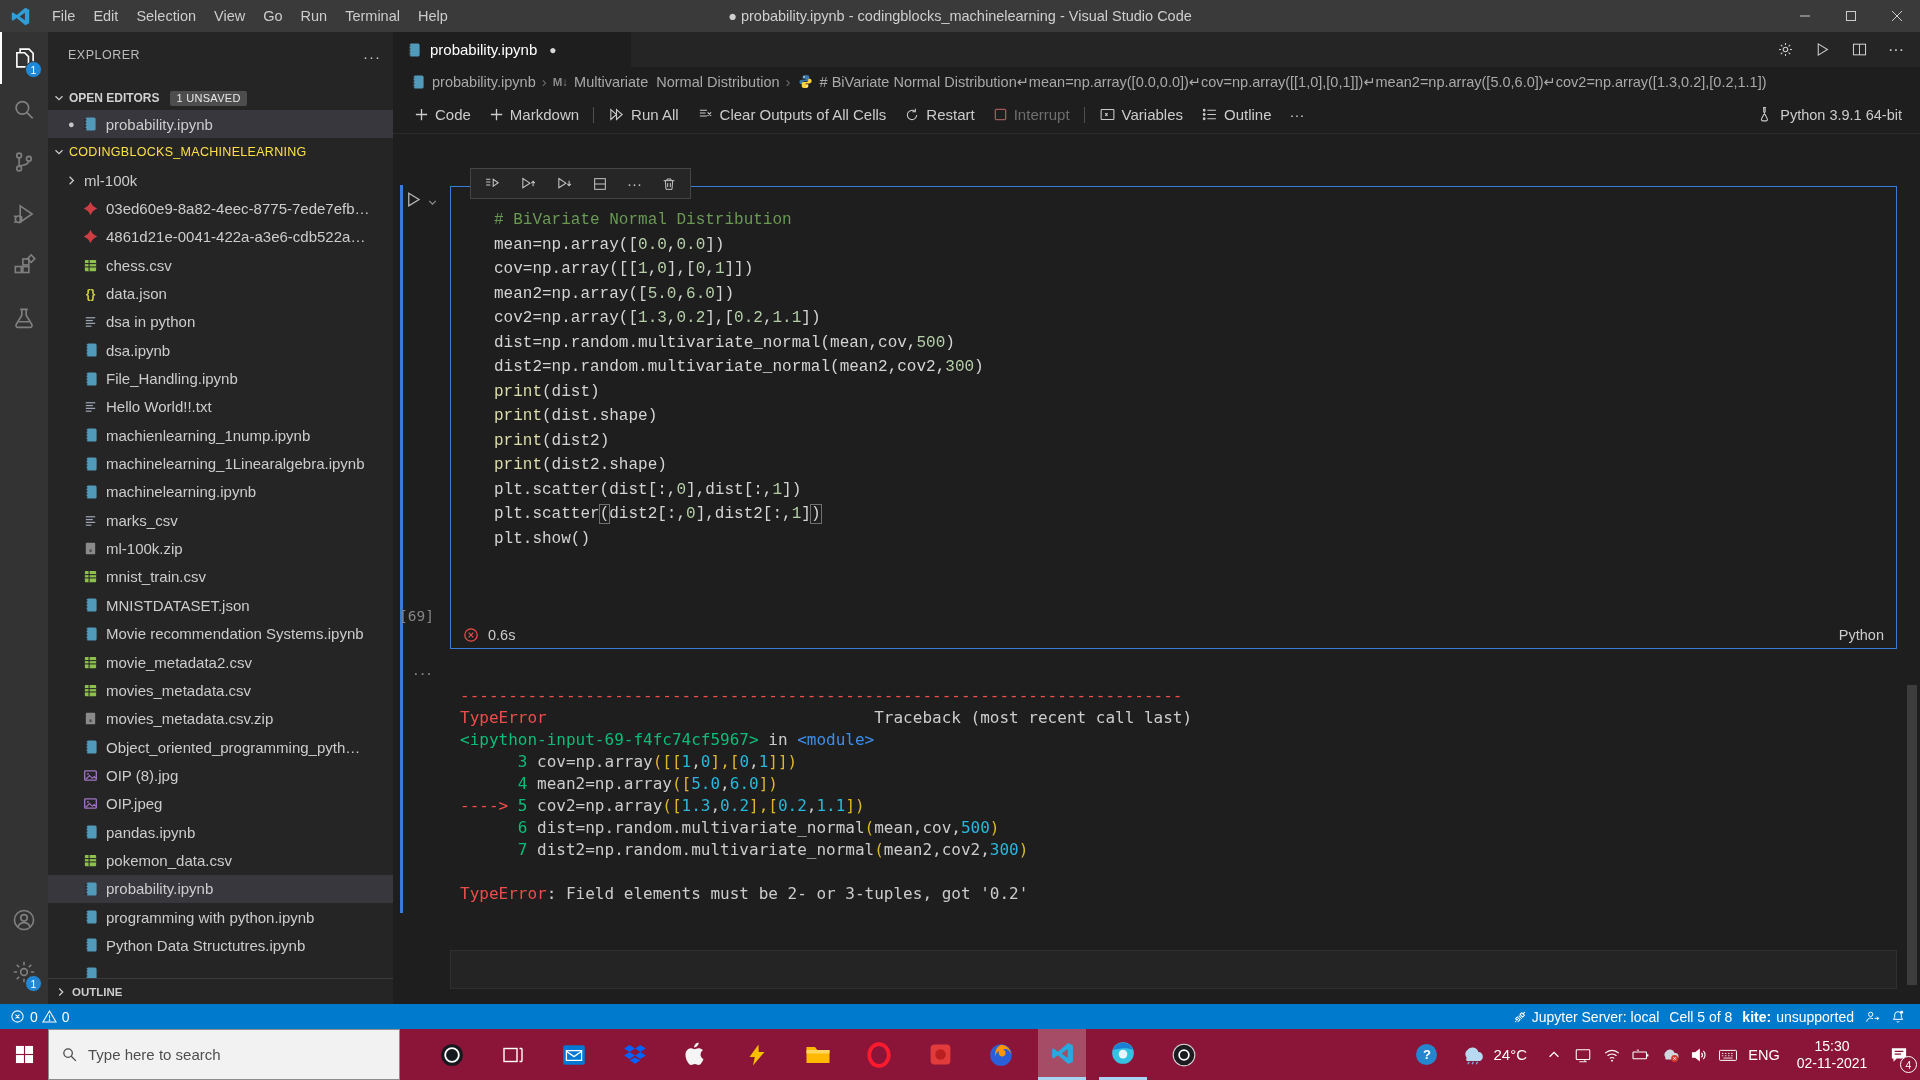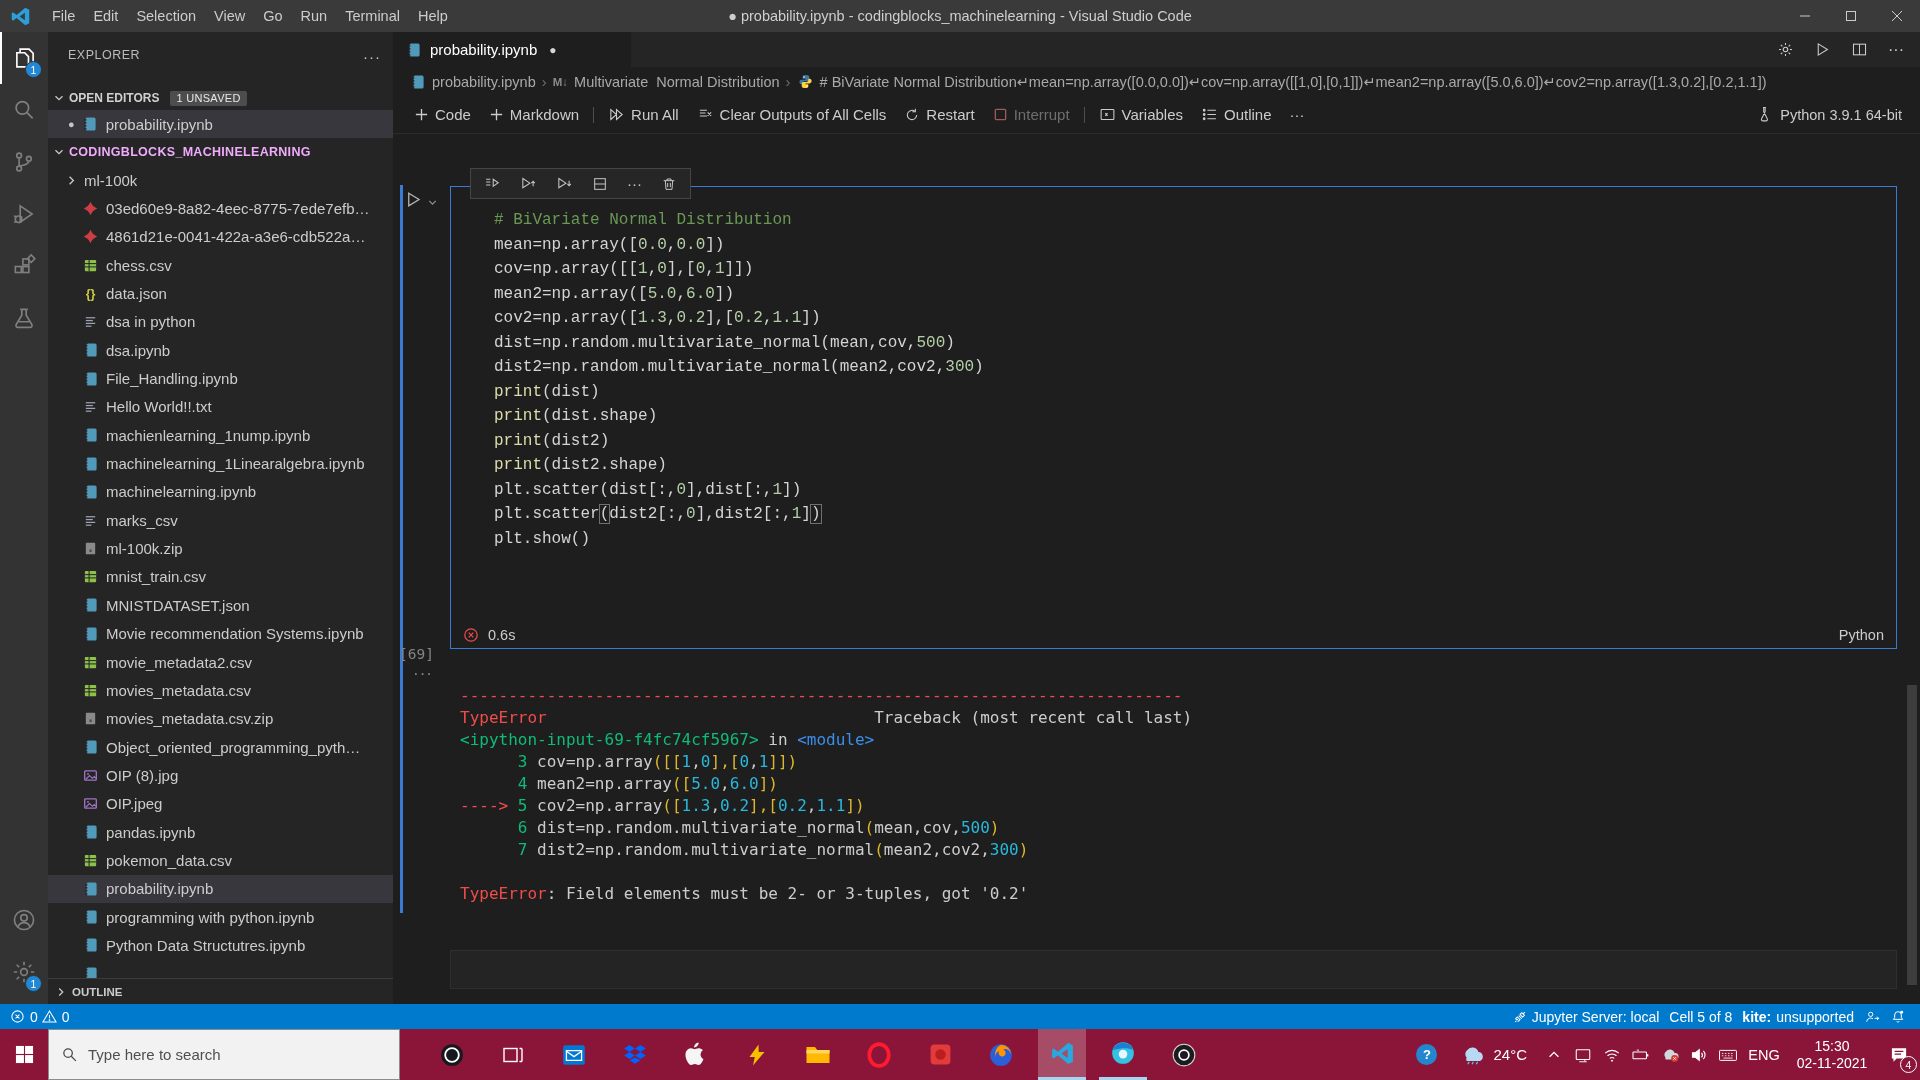--- a/index.html
+++ b/index.html
@@ -35,21 +35,21 @@
     display:flex; }
   .sb-title .dots { margin-left:auto; font-size:15px; color:#c5c5c5; letter-spacing:1px; }
   .sb-header { height:24px; display:flex; align-items:center; padding-left:4px; font-size:12px; font-weight:bold;
     color:#d0d0d0; gap:3px; }
   .sb-badge { margin-left:8px; background:#4d4d4d; color:#e8e8e8; font-weight:normal; font-size:11px;
     padding:1.5px 6px; border-radius:2px; letter-spacing:.3px; }
   .oe-item { height:28px; display:flex; align-items:center; gap:7px; padding-left:20px; background:#37373d;
     font-size:15px; }
   .mod-dot { color:#c5c5c5; font-size:11px; }
   .ws-header { height:28px; display:flex; align-items:center; gap:3px; padding-left:4px; font-size:12.5px;
-    font-weight:bold; letter-spacing:.3px; color:#f0abfc; white-space:nowrap; overflow:hidden; }
+    font-weight:normal; letter-spacing:.3px; color:#fde047; white-space:nowrap; overflow:hidden; }
   #file-list { flex:1; overflow:hidden; }
   .file-row { height:28.35px; display:flex; align-items:center; gap:7px; padding-left:34px; font-size:15px;
     white-space:nowrap; overflow:hidden; }
   .file-row.folder { padding-left:16px; gap:5px; }
   .file-row.selected { background:#37373d; }
   .file-row .label { overflow:hidden; text-overflow:ellipsis; }
   .ficon { width:17px; height:17px; flex:0 0 17px; display:flex; align-items:center; justify-content:center;
     font-size:13px; }
   .chev { color:#cccccc; display:flex; }
   #outline-header { height:26px; border-top:1px solid #3c3c3c; display:flex; align-items:center; gap:4px;
@@ -81,21 +81,21 @@
     border:1px solid #454545; display:flex; align-items:center; gap:19px; padding:0 13px; color:#c5c5c5; z-index:3; }
   #cell-frame { position:absolute; left:57px; top:52px; width:1447px; height:463px; border:1px solid #3a7bd5;
     background:#1e1e1e; }
   #code-lines { position:absolute; left:43px; top:21px; font-family:Liberation Mono, monospace;
     font-size:16px; line-height:24.5px; white-space:pre; }
   .tk-com{color:#6a9955} .tk-num{color:#b5cea8} .tk-fn{color:#dcdcaa} .tk-def{color:#d4d4d4}
   .tk-brk{color:#d4d4d4; outline:1px solid #707070;}
   #cell-status { position:absolute; left:12px; right:12px; bottom:5px; display:flex; align-items:center;
     color:#cccccc; font-size:14.5px; gap:9px; }
   #cell-lang { margin-left:auto; }
-  #exec-count { position:absolute; left:6px; top:512px; color:#858585; font-family:"DejaVu Sans Mono", monospace;
+  #exec-count { position:absolute; left:6px; top:474px; color:#858585; font-family:"DejaVu Sans Mono", monospace;
     font-size:14.5px; }
   #out-dots { position:absolute; left:20px; top:530px; color:#8a8a8a; font-size:17px; letter-spacing:1px; }
   #output { position:absolute; left:67px; top:551px; font-family:"DejaVu Sans Mono", monospace; font-size:16px;
     line-height:22px; white-space:pre; }
   .ot-err{color:#f14c4c} .ot-out{color:#cccccc} .ot-grn{color:#0dbc79} .ot-blu{color:#3b8eea}
   .ot-yel{color:#ddb62b} .ot-cyn{color:#29b8db}
   #next-cell { position:absolute; left:57px; top:816px; width:1447px; height:39px; background:#242425;
     border:1px solid #2f2f30; }
   #ed-scrollbar { position:absolute; right:3px; top:551px; width:10px; height:300px; background:rgba(121,121,121,.35); }
 

